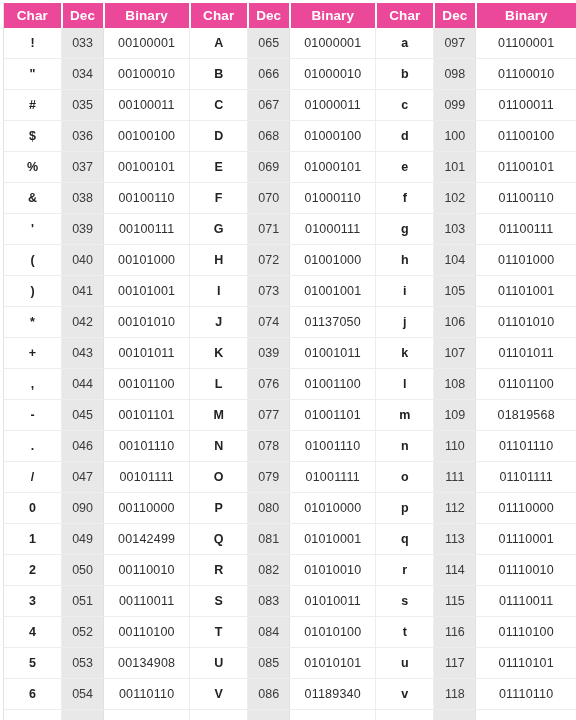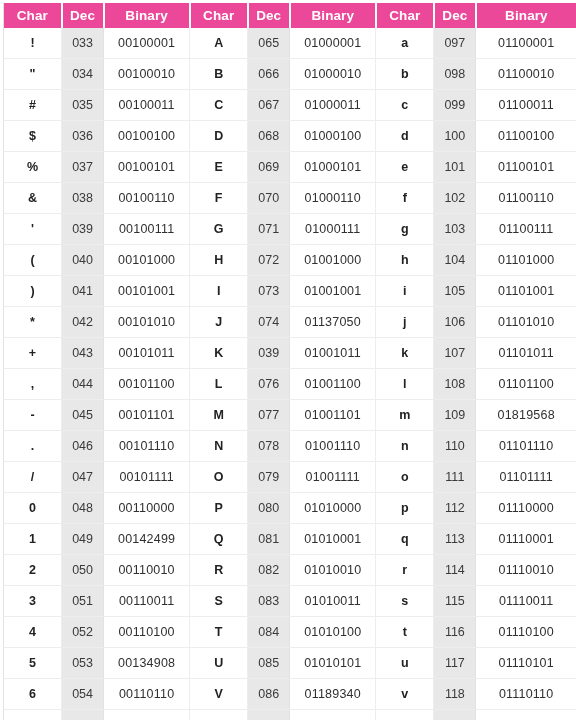--- a/index.html
+++ b/index.html
@@ -271,21 +271,21 @@
           <td class="col-bin">00101111</td>
           <td class="col-char">O</td>
           <td class="col-dec">079</td>
           <td class="col-bin">01001111</td>
           <td class="col-char">o</td>
           <td class="col-dec">111</td>
           <td class="col-bin last">01101111</td>
         </tr>
         <tr>
           <td class="col-char">0</td>
-          <td class="col-dec">048</td>
+          <td class="col-dec">090</td>
           <td class="col-bin">00110000</td>
           <td class="col-char">P</td>
           <td class="col-dec">080</td>
           <td class="col-bin">01010000</td>
           <td class="col-char">p</td>
           <td class="col-dec">112</td>
           <td class="col-bin last">01110000</td>
         </tr>
         <tr>
           <td class="col-char">1</td>

